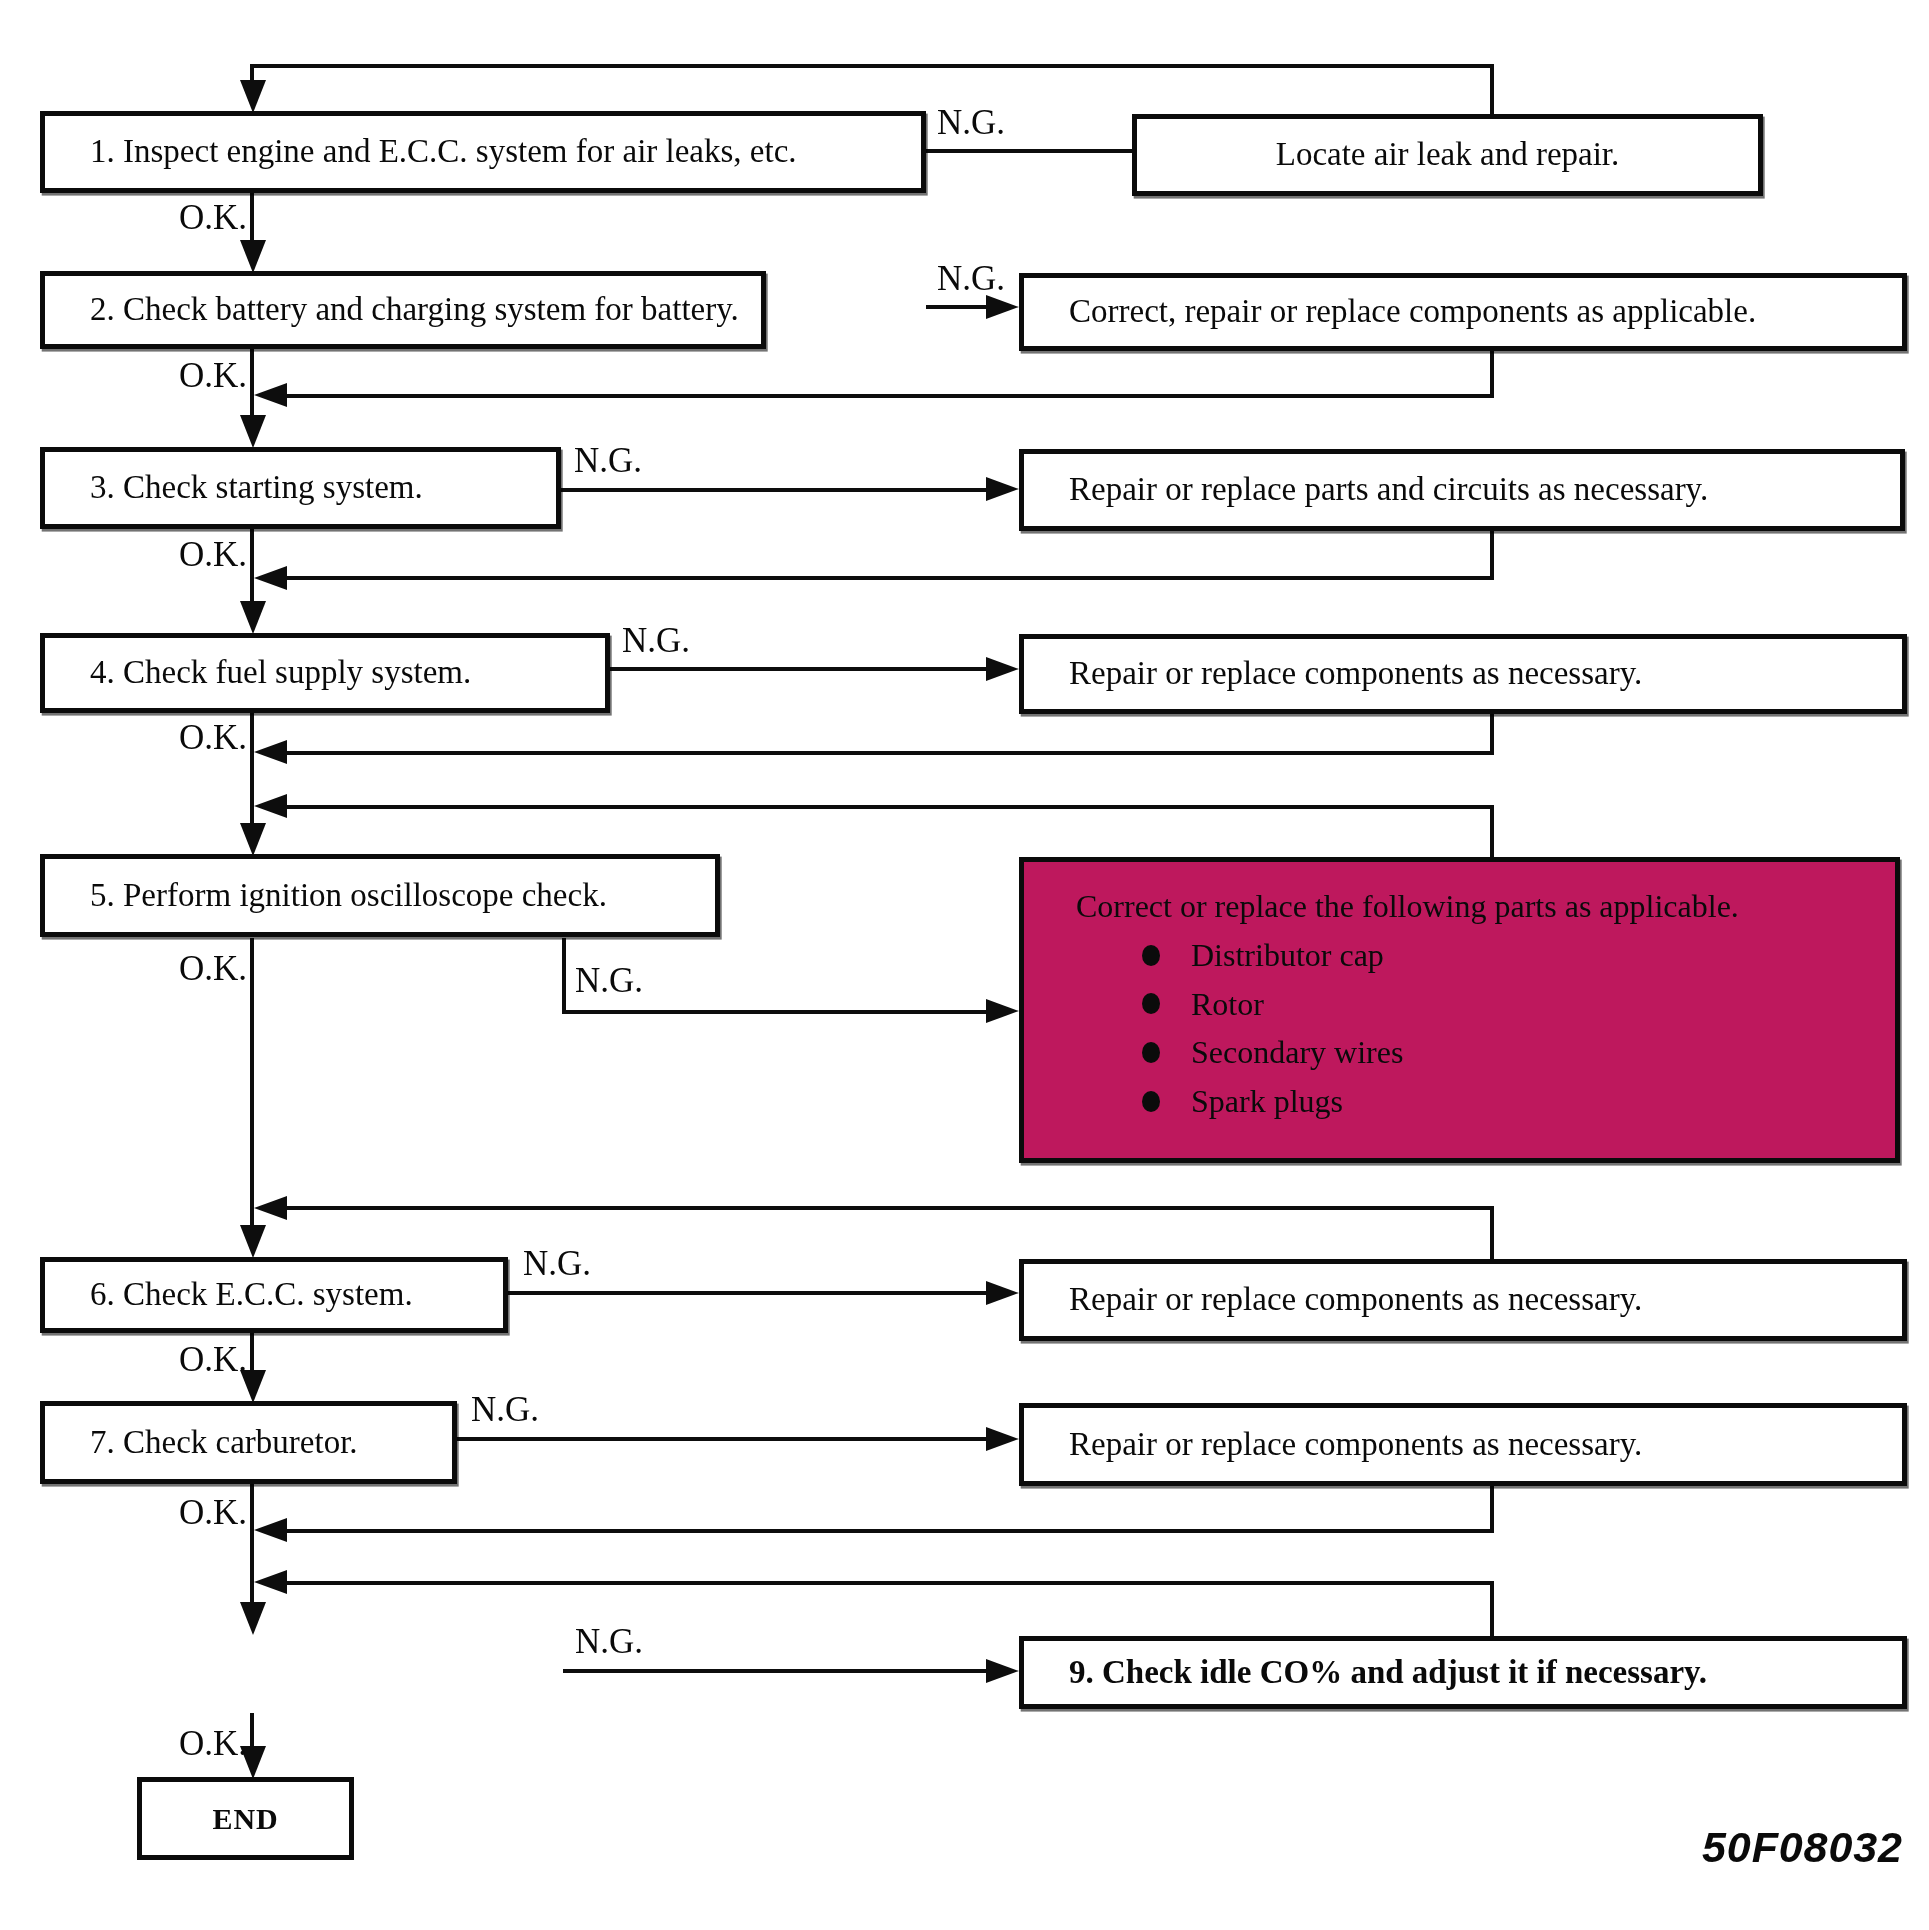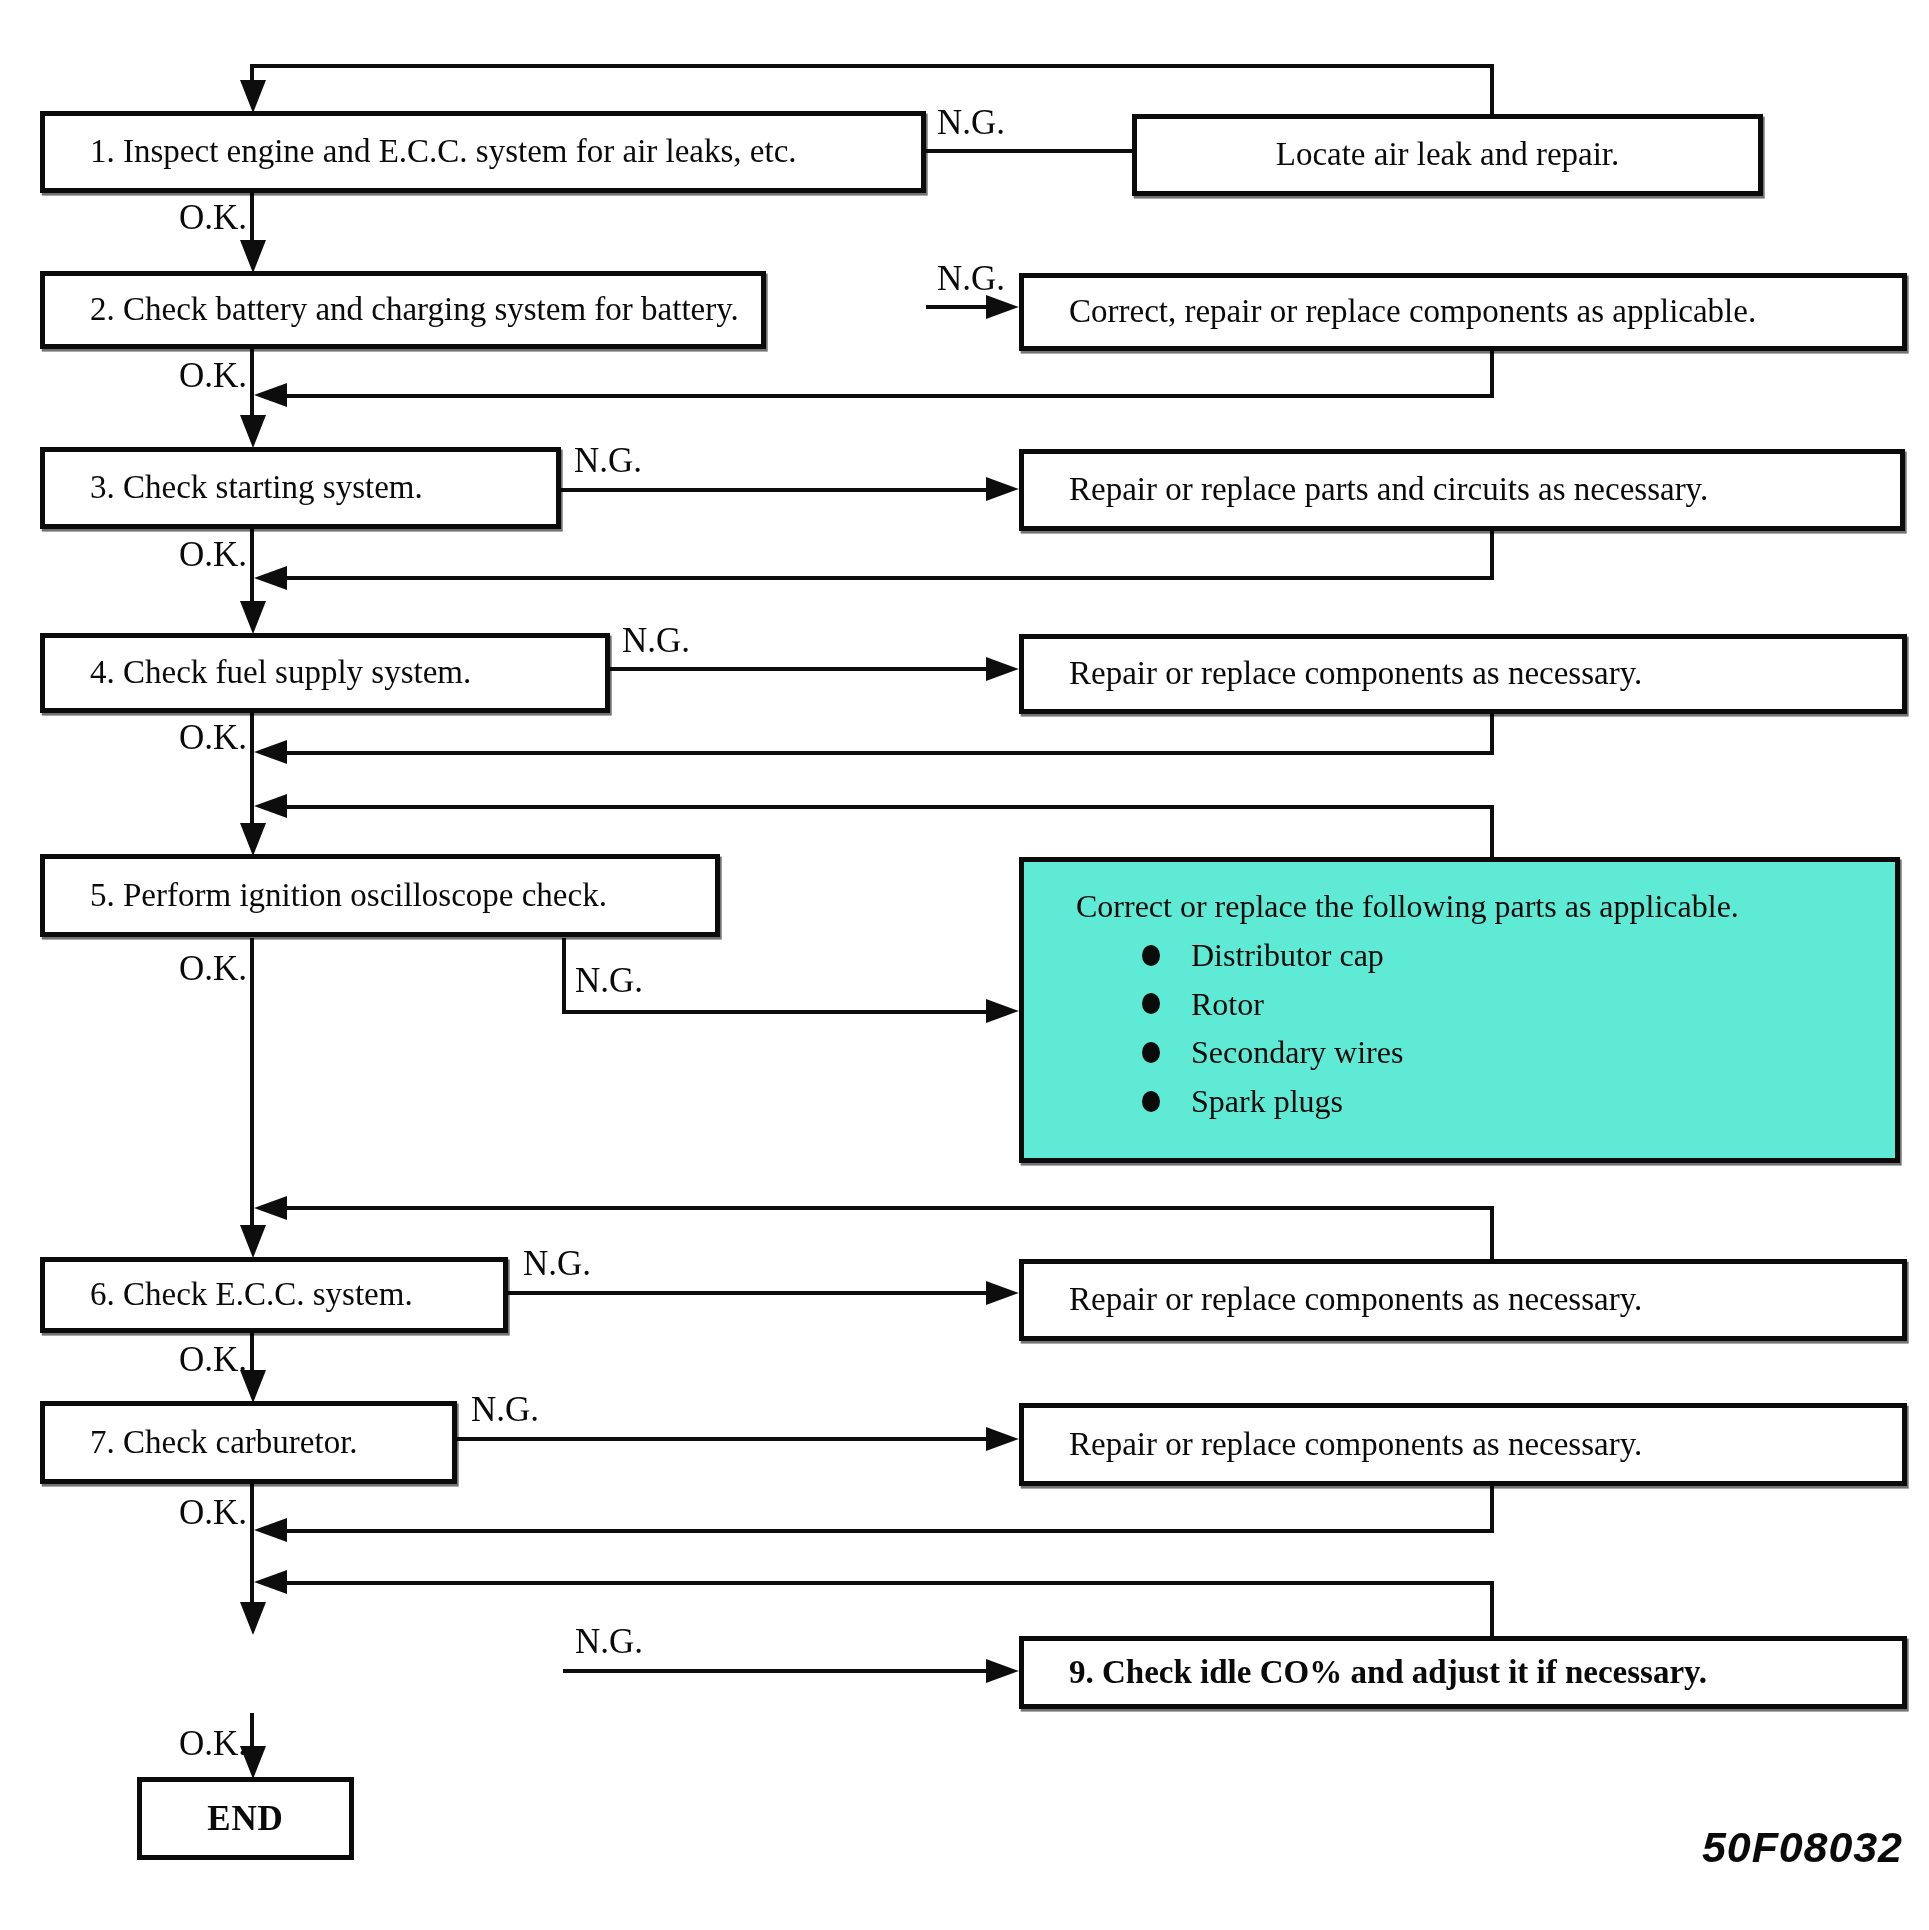--- a/index.html
+++ b/index.html
@@ -28,33 +28,33 @@
     position:absolute;box-sizing:border-box;
     border:5.2px solid #0b0b0b;background:#ffffff;
     display:flex;align-items:center;
     font-size:33px;line-height:1.15;
     padding-left:45px;
     box-shadow:1.7px 2.6px 0 rgba(0,0,0,0.55);
   }
   .box.centered{justify-content:center;padding-left:0;}
   .bigbox{
     position:absolute;box-sizing:border-box;
-    border:5.2px solid #0b0b0b;background:#5eead4;
+    border:5.2px solid #0b0b0b;background:#be185d;
     font-size:32px;line-height:1.15;
     padding:26px 21px 0 52px;
     box-shadow:1.7px 2.6px 0 rgba(0,0,0,0.55);
   }
   .bigbox .li{display:flex;align-items:center;margin:12px 0 12px 66px;}
   .bigbox .dot{width:18px;height:21px;border-radius:50%;background:#0b0b0b;
     margin-right:31px;flex:0 0 auto;}
   .endbox{
     position:absolute;box-sizing:border-box;
     border:5.2px solid #0b0b0b;background:#fff;
     display:flex;align-items:center;justify-content:center;
-    font-size:35px;font-weight:bold;letter-spacing:0.9px;
+    font-size:30px;font-weight:bold;letter-spacing:0.9px;
   }
   
   .lbl{position:absolute;font-size:35px;white-space:nowrap;}
   .lbl.ok{width:130px;text-align:right;}
   .figid{
     position:absolute;
     font-family:"Liberation Sans","DejaVu Sans",sans-serif;
     font-weight:bold;font-style:italic;font-size:43px;letter-spacing:0.9px;
   }
 </style>

